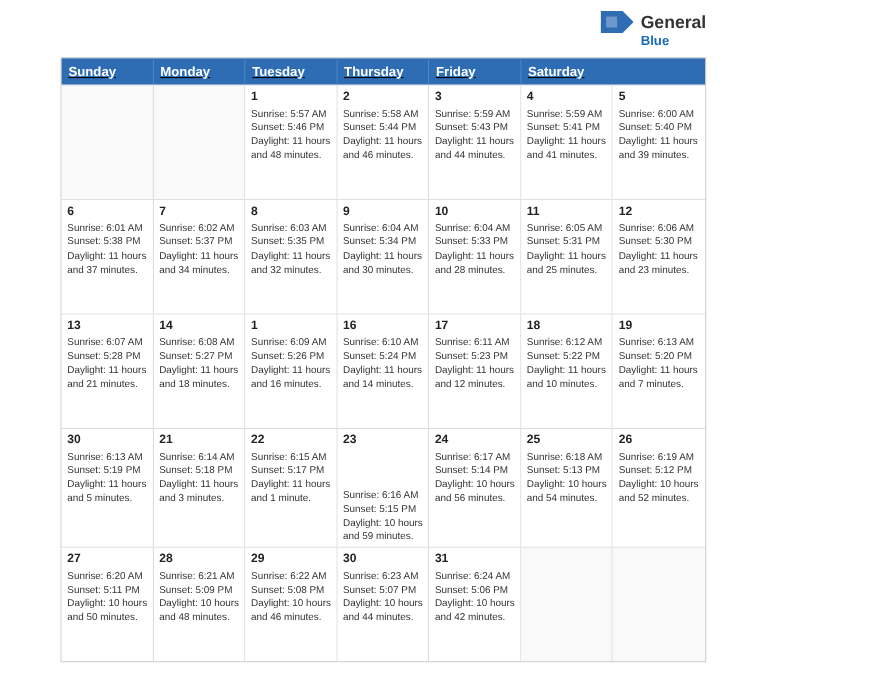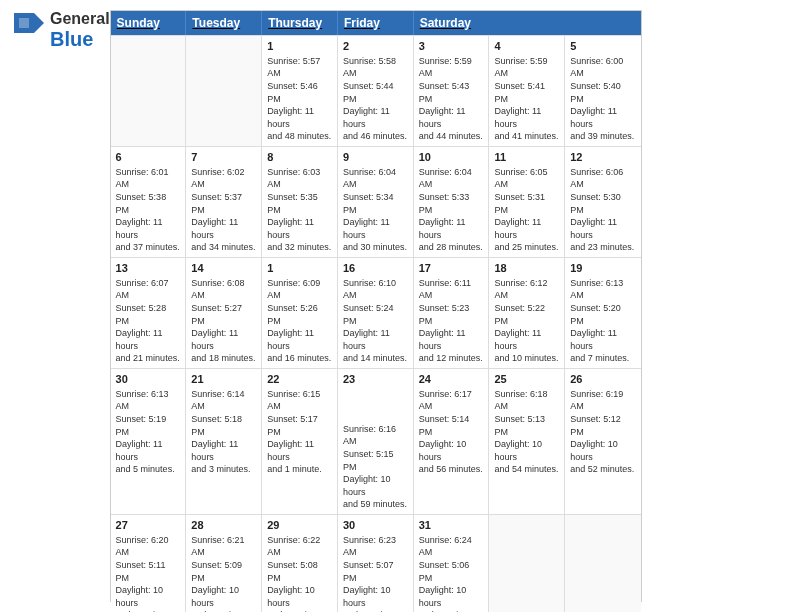--- a/index.html
+++ b/index.html
@@ -8,22 +8,23 @@
       background: #fff;
       width: 792px;
       height: 612px;
       overflow: hidden;
     }
     .page {
       width: 656px;
       height: 612px;
       background: #fff;
       display: flex;
-      flex-direction: row;
+      flex-direction: column;
       padding: 10px 14px 10px 14px;
+      align-items: flex-end;
     }
     .header {
       display: flex;
       justify-content: space-between;
       align-items: flex-start;
       margin-bottom: 6px;
     }
     .logo {
       display: flex;
       align-items: center;
@@ -103,32 +104,33 @@
 
 <div class="page">
   <div class="header">
     <div class="logo">
         <svg width="30" height="36" viewBox="0 0 30 36">
           <polygon points="0,0 20,0 30,10 20,20 0,20" fill="#2e6db4"></polygon>
           <polygon points="5,5 15,5 15,15 5,15" fill="white" opacity="0.3"></polygon>
         </svg>
         <div style="margin-left: 4px;">
           <div style="font-size: 16px; font-weight: bold; color: rgb(51, 51, 51);">General</div>
-          <div style="font-size: 20px; font-weight: bold; color: rgb(26, 107, 191);">Blue</div>
+          <div style="font-size: 12px; font-weight: bold; color: rgb(26, 107, 191);">Blue</div>
         </div>
       </div>
     <div class="title-block">
       <div class="calendar-title"></div>
       <div class="calendar-subtitle"></div>
     </div>
   </div>
 
   <div class="calendar">
     <div class="cal-header-row">
     <div class="cal-header-cell">Sunday</div>
+        <div class="cal-header-cell">Monday</div>
         <div class="cal-header-cell">Tuesday</div>
         <div class="cal-header-cell">Thursday</div>
         <div class="cal-header-cell">Friday</div>
         <div class="cal-header-cell">Saturday</div>
       </div>
     <div class="cal-body">
     <div class="cal-week">
           <div class="cal-cell empty"></div>
           <div class="cal-cell empty"></div>
           <div class="cal-cell">

